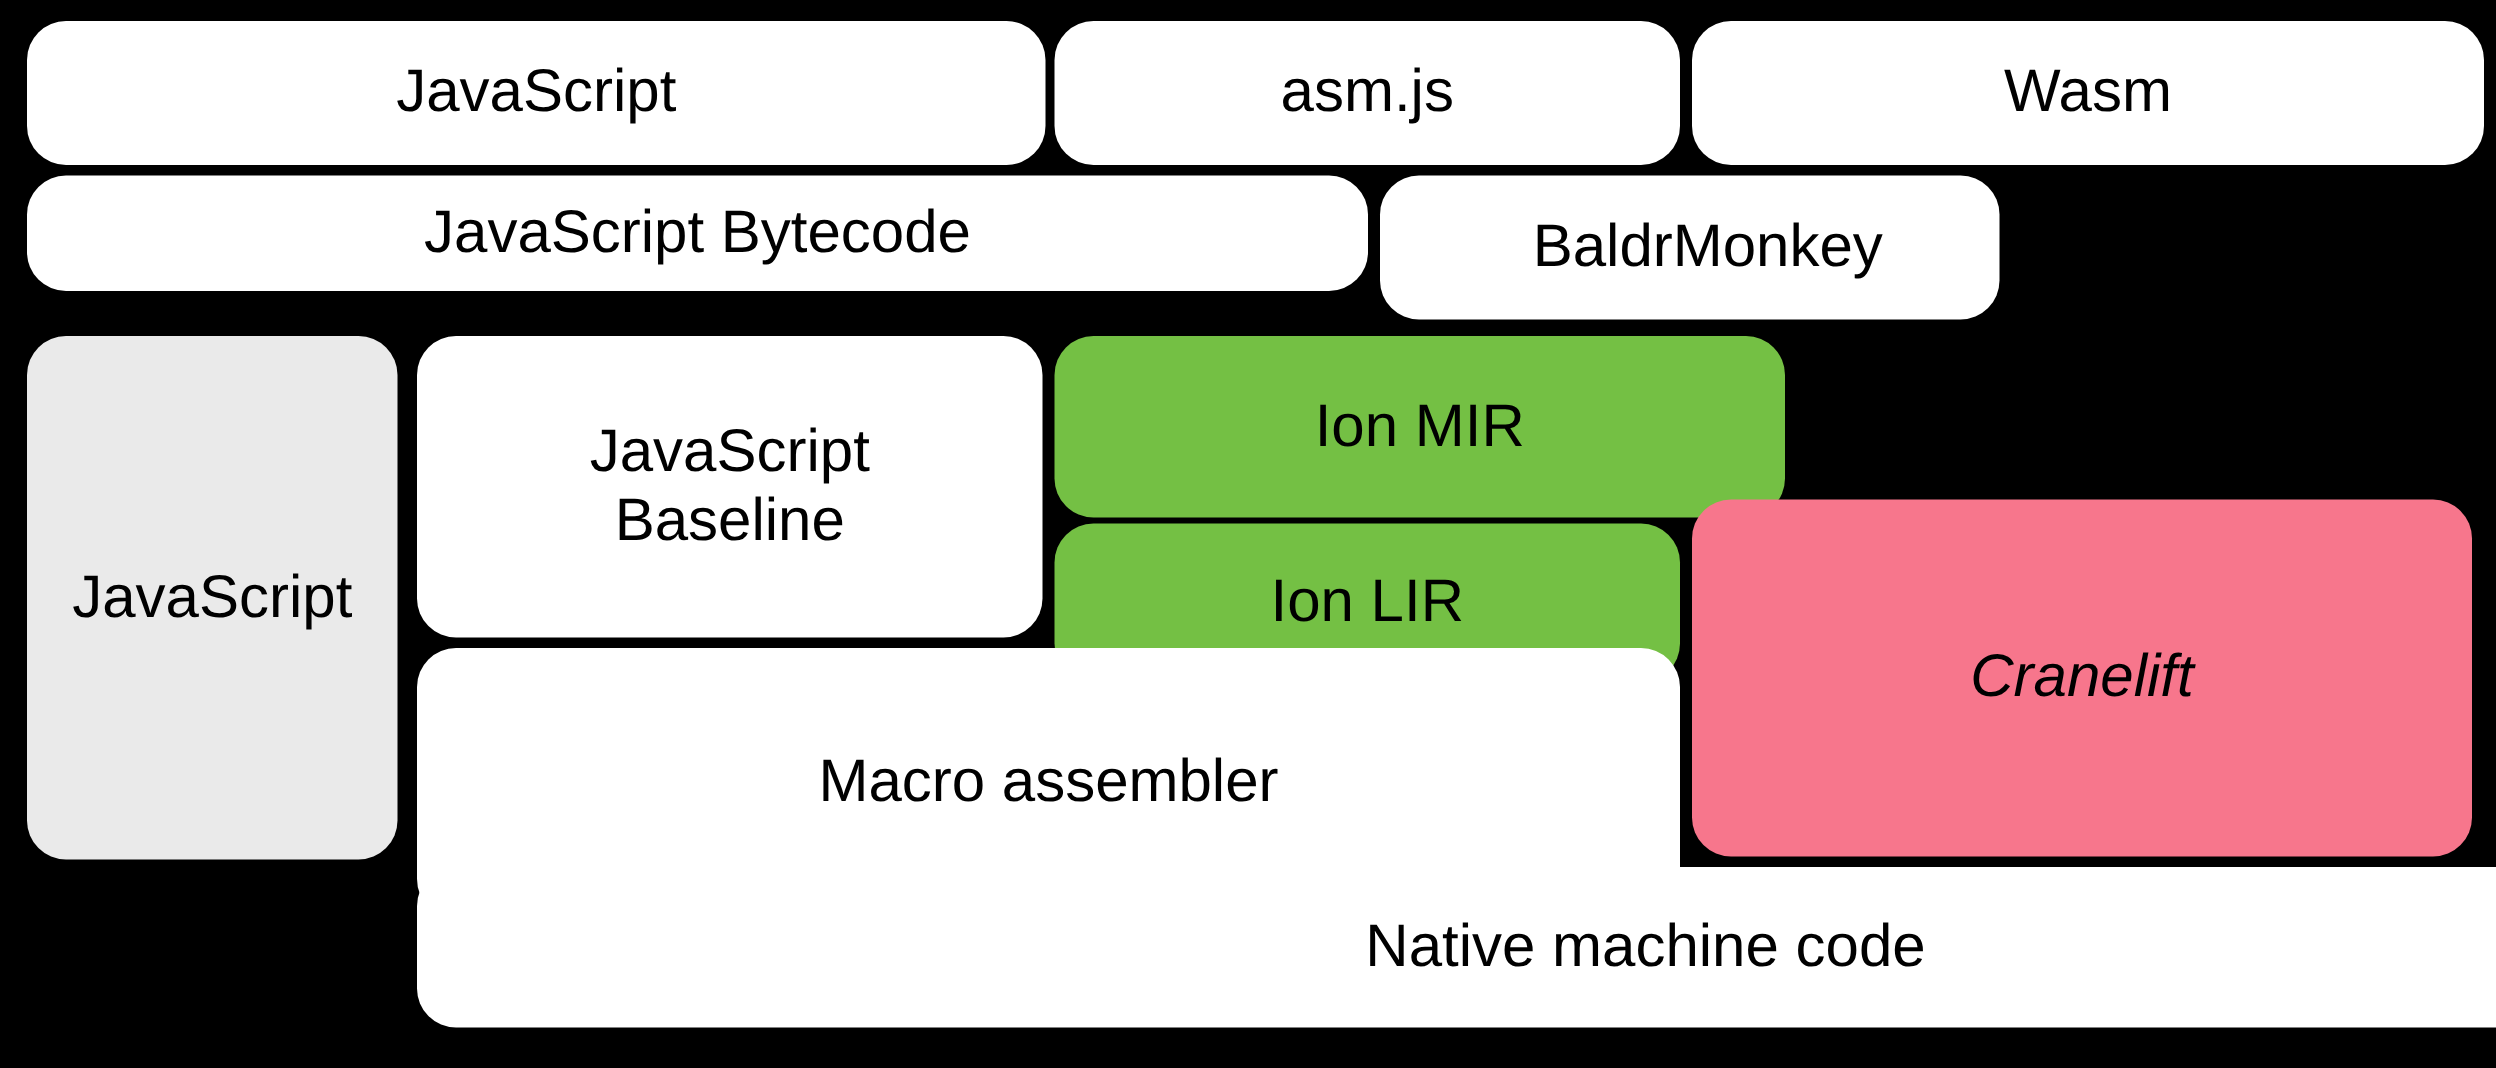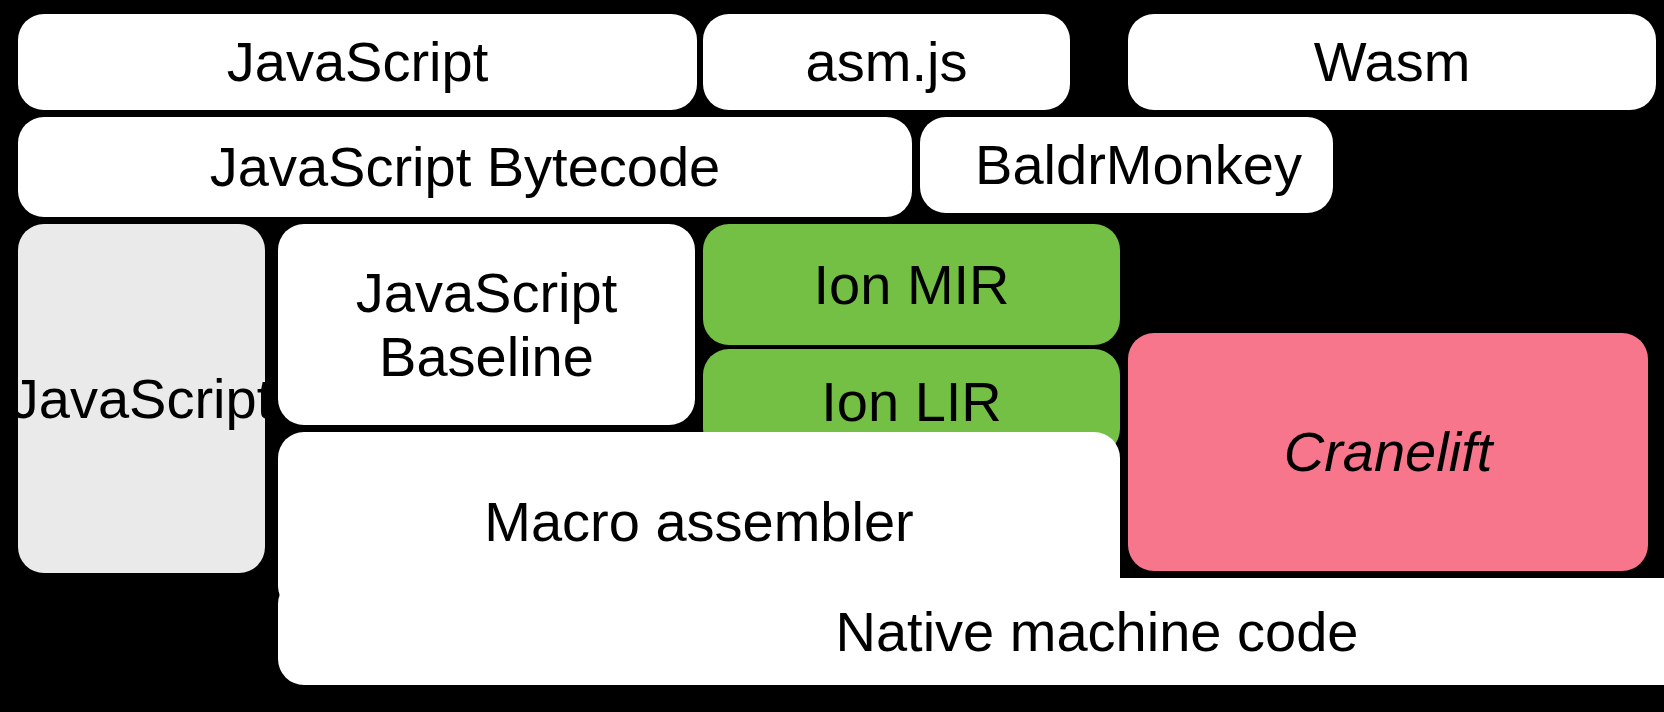--- a/index.html
+++ b/index.html
@@ -17,42 +17,42 @@
   }
   .box {
     position: absolute;
     box-sizing: border-box;
     display: flex;
     align-items: center;
     justify-content: center;
     text-align: center;
     border-radius: 26px;
     color: #000000;
-    font-size: 56px;
+    font-size: 40px;
     line-height: 1.13;
     font-weight: 400;
     letter-spacing: 0px;
     white-space: pre-line;
     user-select: none;
   }
   .fill-white { background: #FFFFFF; }
   .fill-gray  { background: #EAEAEA; }
   .fill-green { background: #74C044; }
   .fill-pink  { background: #F7768C; }
 </style>
 </head>
 <body>
 
 <div id="stage">
     <div class="box fill-white" style="left: 18px; top: 14px; width: 679px; height: 96px;">JavaScript</div>
-    <div class="box fill-white" style="left: 703px; top: 14px; width: 367px; height: 96px;">asm.js</div>
+    <div class="box fill-white" style="left: 703px; top: 14px; width: 417px; height: 96px;">asm.js</div>
     <div class="box fill-white" style="left: 1128px; top: 14px; width: 528px; height: 96px;">Wasm</div>
-    <div class="box fill-white" style="left: 18px; top: 117px; width: 894px; height: 100px; text-align: center;">JavaScript Bytecode</div>
+    <div class="box fill-white" style="left: 18px; top: 117px; width: 894px; height: 77px; text-align: center;">JavaScript Bytecode</div>
     <div class="box fill-white" style="left: 920px; top: 117px; width: 413px; height: 96px; padding-left: 24px;">BaldrMonkey</div>
     <div class="box fill-gray" style="left: 18px; top: 224px; width: 247px; height: 349px;">JavaScript</div>
     <div class="box fill-white" style="left: 278px; top: 224px; width: 417px; height: 201px;">JavaScript
 Baseline</div>
-    <div class="box fill-green" style="left: 703px; top: 224px; width: 417px; height: 121px;">Ion MIR</div>
+    <div class="box fill-green" style="left: 703px; top: 224px; width: 487px; height: 121px;">Ion MIR</div>
     <div class="box fill-green" style="left: 703px; top: 349px; width: 417px; height: 106px;">Ion LIR</div>
     <div class="box fill-pink" style="left: 1128px; top: 333px; width: 520px; height: 238px; font-style: italic;">Cranelift</div>
     <div class="box fill-white" style="left: 278px; top: 432px; width: 842px; height: 180px;">Macro assembler</div>
     <div class="box fill-white" style="left: 278px; top: 578px; width: 1638px; height: 107px;">Native machine code</div>
   </div>
 
 </body></html>

